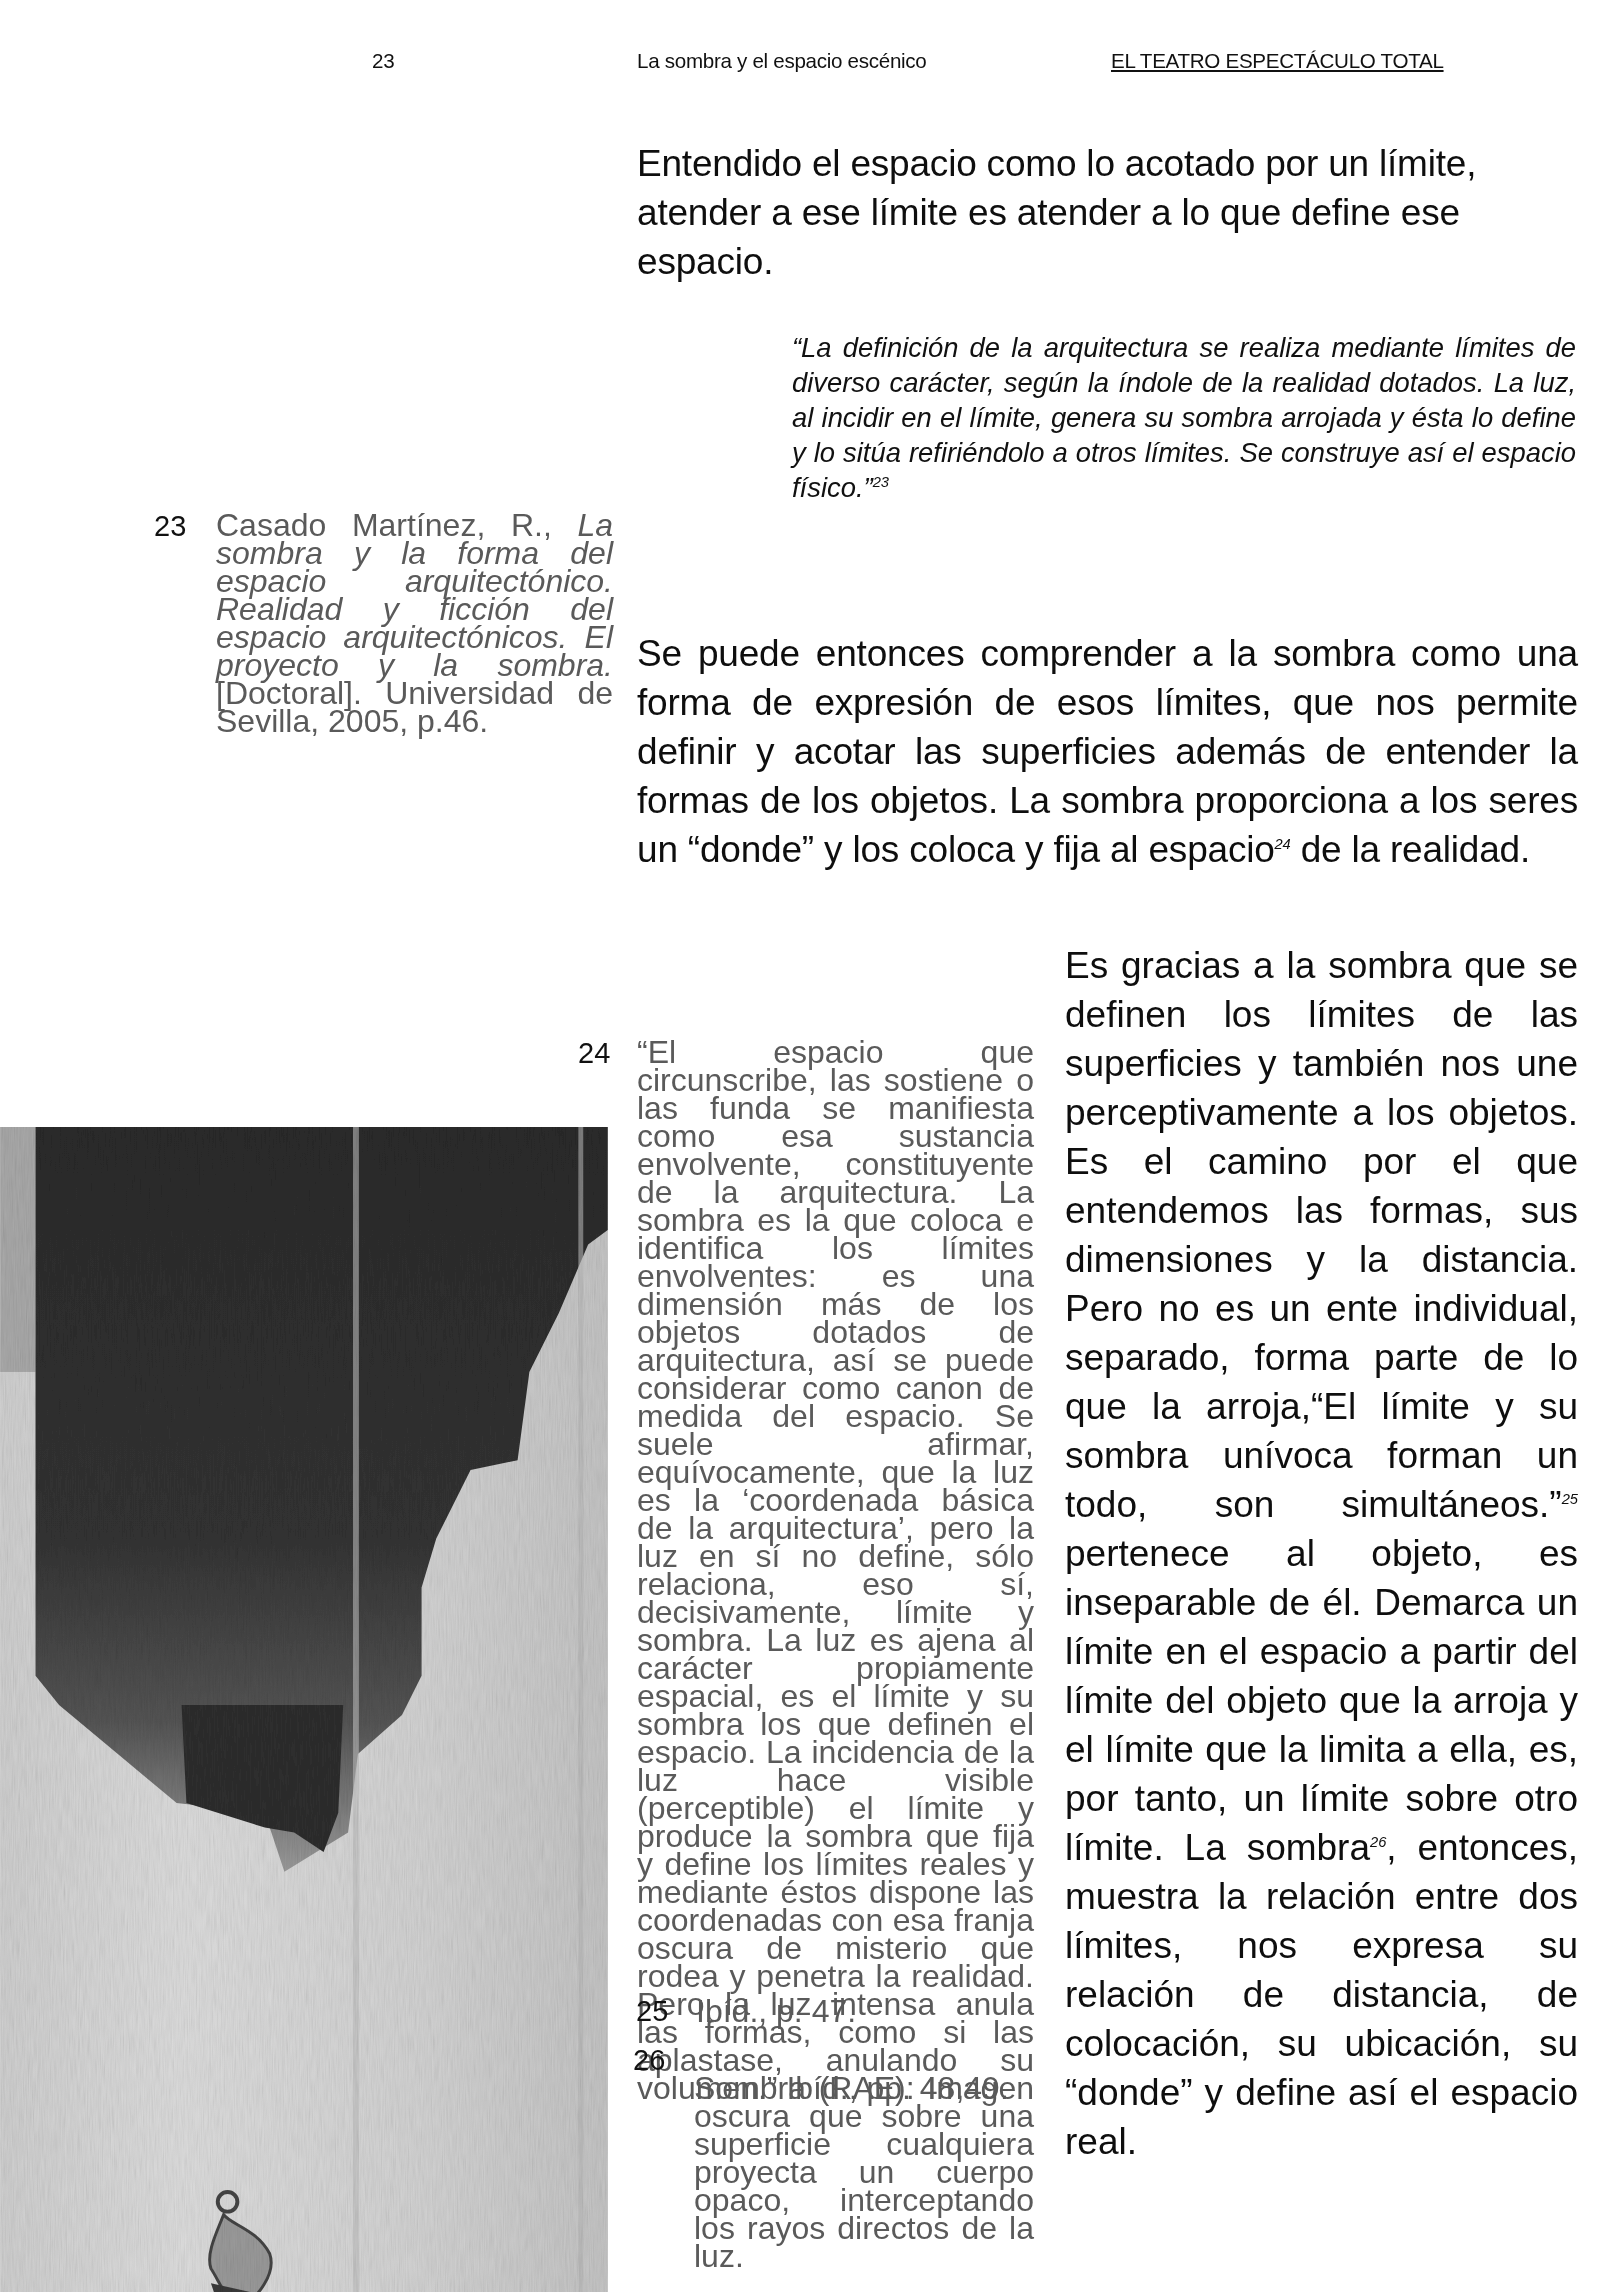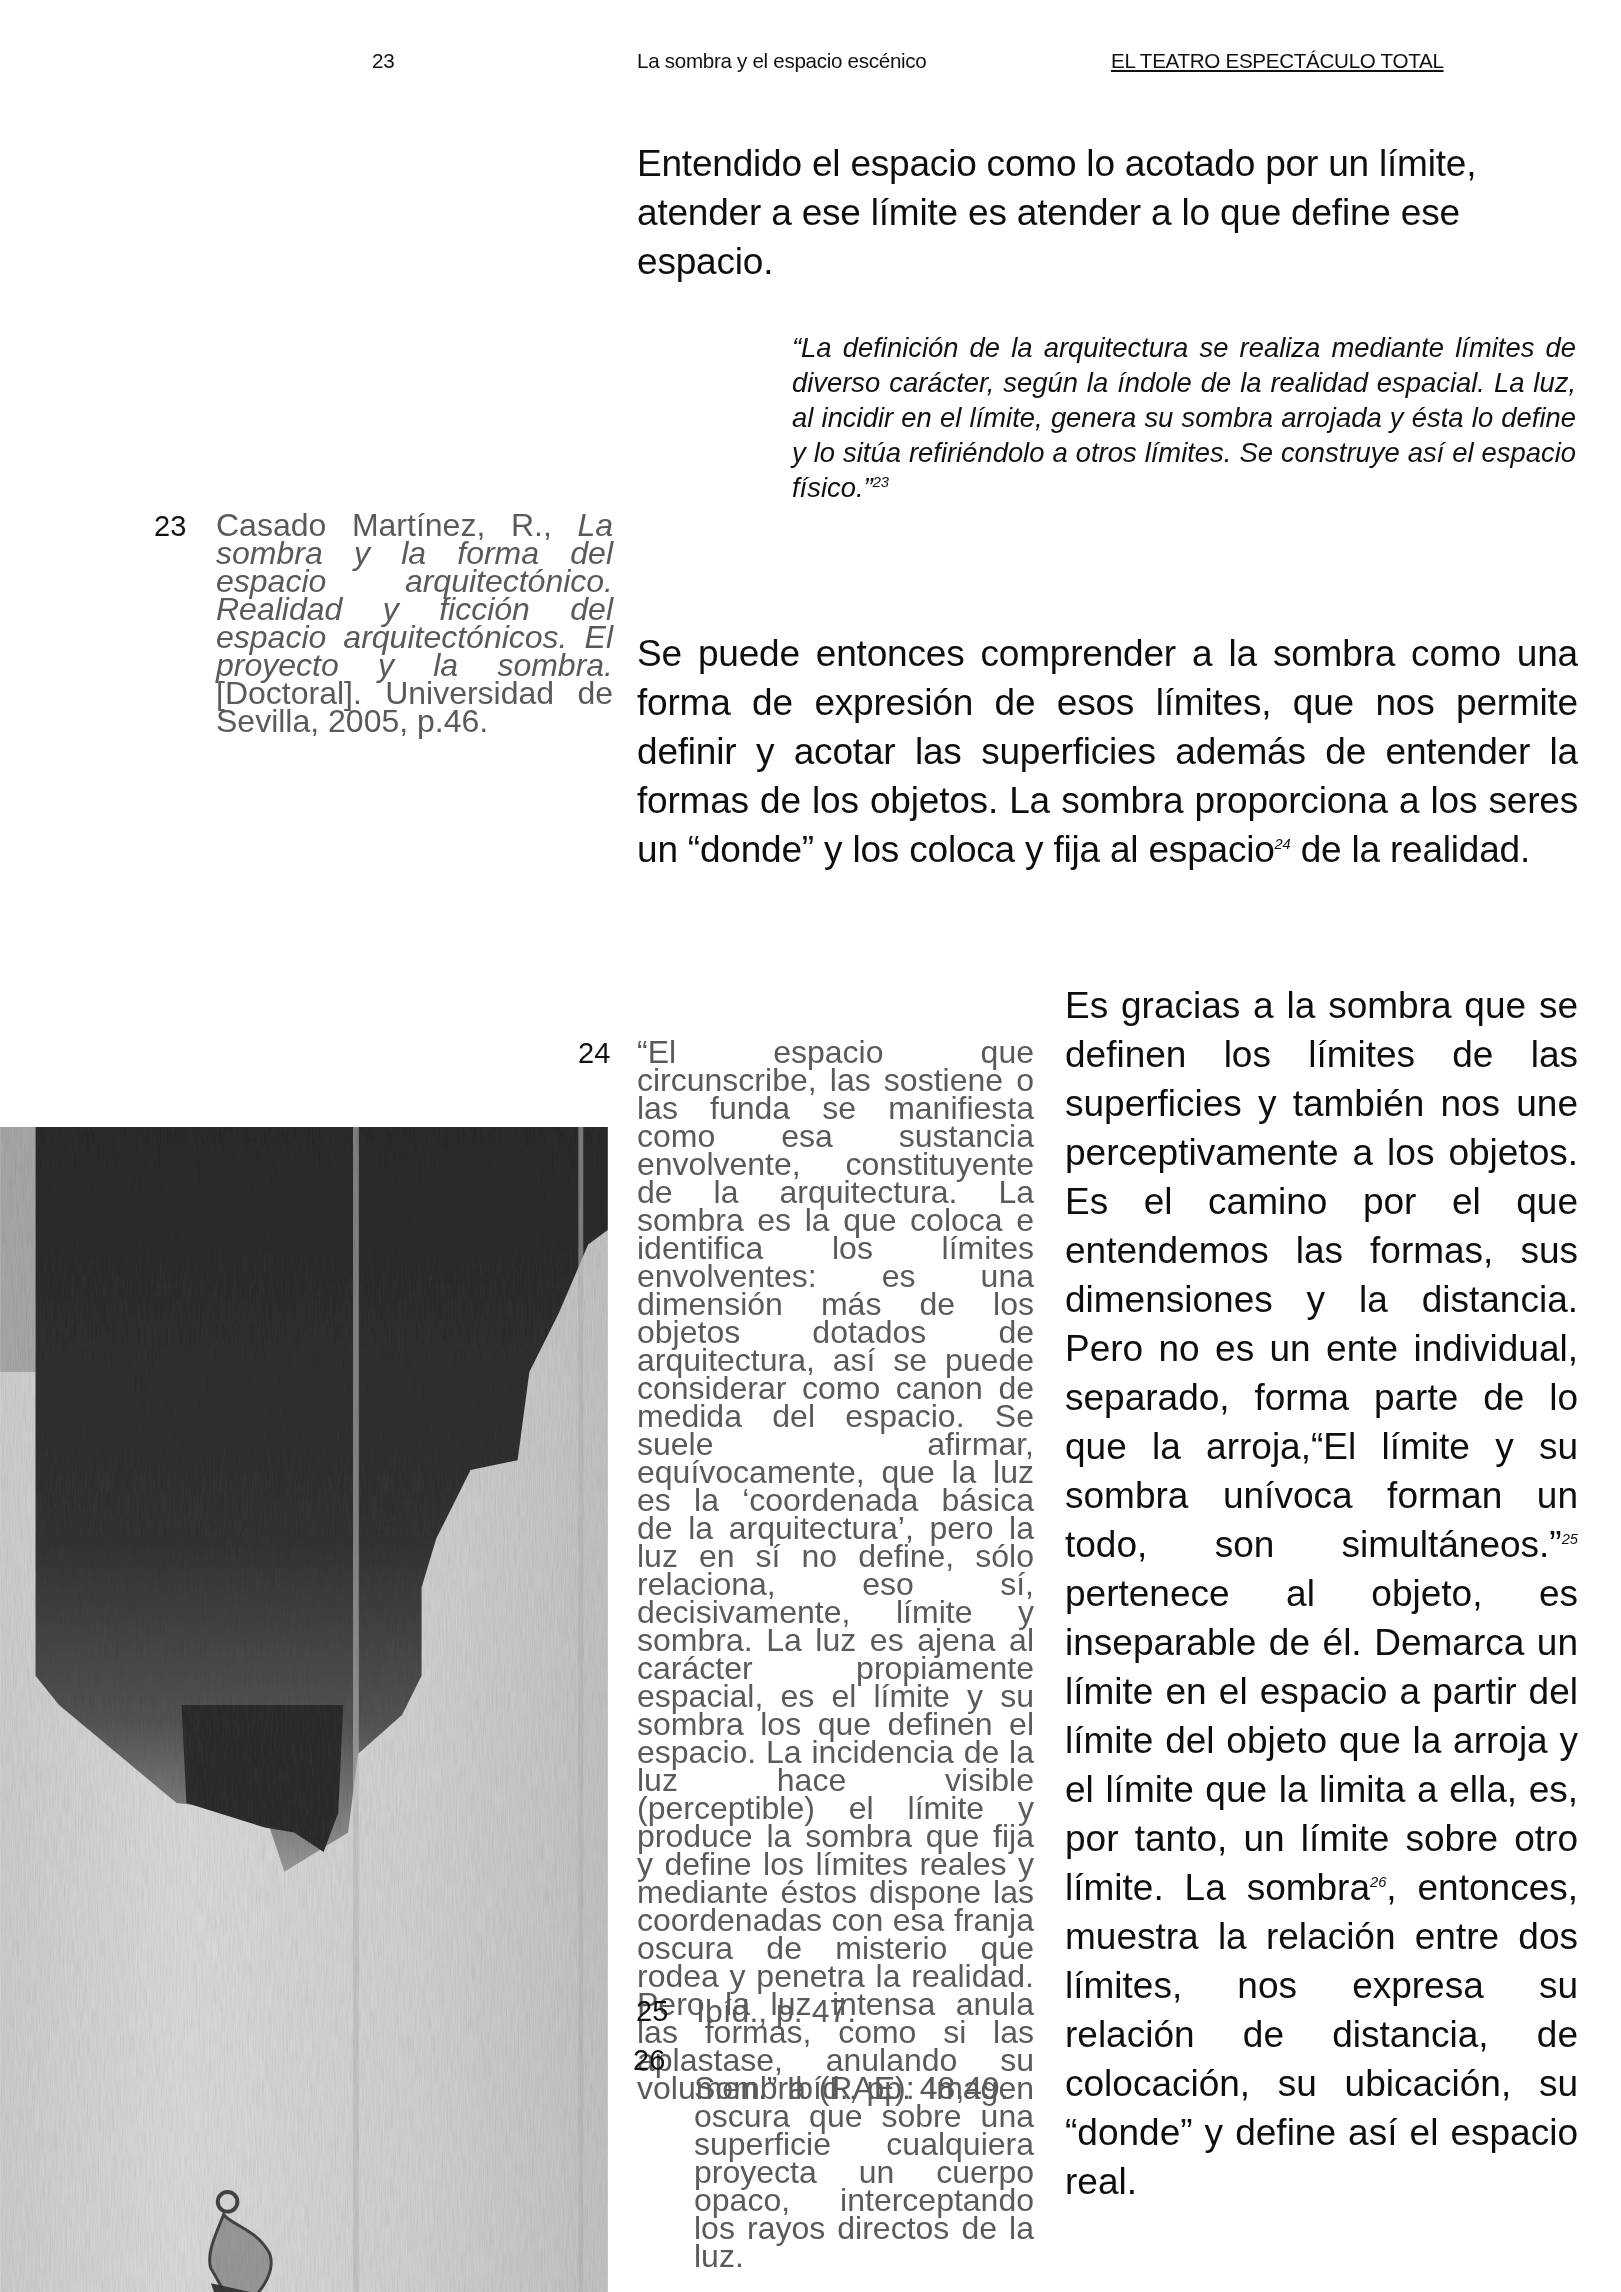--- a/index.html
+++ b/index.html
@@ -14,21 +14,21 @@
   #hdr-book { left: 1111px; text-decoration: underline; }
 
   
   .lead { font-size: 37px; line-height: 49px; color: #0e0e0e; letter-spacing: -0.2px; }
   #intro { left: 637px; top: 139px; width: 941px; }
   #quote23 { left: 792px; top: 330px; width: 784px; font-size: 27.4px; line-height: 35px;
              font-style: italic; text-align: justify; color: #111; }
   #quote23 sup, .sup { font-size: 14.7px; vertical-align: super; line-height: 0; font-style: italic; }
   #para2 { left: 637px; top: 629px; width: 941px; text-align: justify; text-align-last: left; }
   #para3 { left: 1065px; top: 941px; width: 513px; font-size: 37px; line-height: 49px;
-           text-align: justify; text-align-last: left; color: #0e0e0e; margin-top: 40px; }
+           text-align: justify; text-align-last: left; color: #0e0e0e; }
 
   
   .fn { font-size: 32px; line-height: 28px; color: #5a5a5a; text-align: justify; text-align-last: left; }
   .fn-num { position: absolute; font-size: 29px; color: #111; line-height: 29px; }
   .fn i { font-style: italic; }
   #fn23-num { left: 154px; top: 512px; }
   #fn23 { left: 216px; top: 511px; width: 397px; }
   #fn24-num { left: 578px; top: 1039px; }
   #fn24 { left: 637px; top: 1038px; width: 397px; }
   #fn25-num { left: 636px; top: 1997px; }
@@ -43,21 +43,21 @@
 </style>
 </head>
 <body>
 
 <div class="abs hdr" id="hdr-num">23</div>
 <div class="abs hdr" id="hdr-sec">La sombra y el espacio escénico</div>
 <div class="abs hdr" id="hdr-book">EL TEATRO ESPECTÁCULO TOTAL</div>
 
 <div class="abs lead" id="intro">Entendido el espacio como lo acotado por un límite, atender a ese límite es atender a lo que define ese espacio.</div>
 
-<div class="abs" id="quote23"><span>“La definición de la arquitectura se realiza mediante límites de diverso carácter, según la índole de la realidad espacial. La luz, al incidir en el límite, genera su sombra arrojada y ésta lo define y lo sitúa refiriéndolo a otros límites. Se construye así el espacio físico.”</span><sup>23</sup></div>
+<div class="abs" id="quote23"><span>“La definición de la arquitectura se realiza mediante límites de diverso carácter, según la índole de la realidad dotados. La luz, al incidir en el límite, genera su sombra arrojada y ésta lo define y lo sitúa refiriéndolo a otros límites. Se construye así el espacio físico.”</span><sup>23</sup></div>
 
 <div class="abs lead" id="para2"><span>Se puede entonces comprender a la sombra como una forma de expresión de esos límites, que nos permite definir y acotar las superficies además de entender la formas de los objetos. La sombra proporciona a los seres un “donde” y los coloca y fija al espacio</span><span class="sup">24</span><span> de la realidad.</span></div>
 
 <div class="abs" id="para3"><span>Es gracias a la sombra que se definen los límites de las superficies y también nos une perceptivamente a los objetos. Es el camino por el que entendemos las formas, sus dimensiones y la distancia. Pero no es un ente individual, separado, forma parte de lo que la arroja,“El límite y su sombra unívoca forman un todo, son simultáneos.”</span><span class="sup">25</span><span> pertenece al objeto, es inseparable de él. Demarca un límite en el espacio a partir del límite del objeto que la arroja y el límite que la limita a ella, es, por tanto, un límite sobre otro límite. La sombra</span><span class="sup">26</span><span>, entonces, muestra la relación entre dos límites, nos expresa su relación de distancia, de colocación, su ubicación, su “donde” y define así el espacio real.</span></div>
 
 <div class="fn-num" id="fn23-num">23</div>
 <div class="abs fn" id="fn23"><span>Casado Martínez, R., </span><i>La sombra y la forma del espacio arquitectónico. Realidad y ficción del espacio arquitectónicos. El proyecto y la sombra.</i><span> [Doctoral]. Universidad de Sevilla, 2005, p.46.</span></div>
 
 <div class="fn-num" id="fn24-num">24</div>
 <div class="abs fn" id="fn24">“El espacio que circunscribe, las sostiene o las funda se manifiesta como esa sustancia envolvente, constituyente de la arquitectura. La sombra es la que coloca e identifica los límites envolventes: es una dimensión más de los objetos dotados de arquitectura, así se puede considerar como canon de medida del espacio. Se suele afirmar, equívocamente, que la luz es la ‘coordenada básica de la arquitectura’, pero la luz en sí no define, sólo relaciona, eso sí, decisivamente, límite y sombra. La luz es ajena al carácter propiamente espacial, es el límite y su sombra los que definen el espacio. La incidencia de la luz hace visible (perceptible) el límite y produce la sombra que fija y define los límites reales y mediante éstos dispone las coordenadas con esa franja oscura de misterio que rodea y penetra la realidad. Pero la luz intensa anula las formas, como si las aplastase, anulando su volumen.” Ibíd., pp. 48,49.</div>

